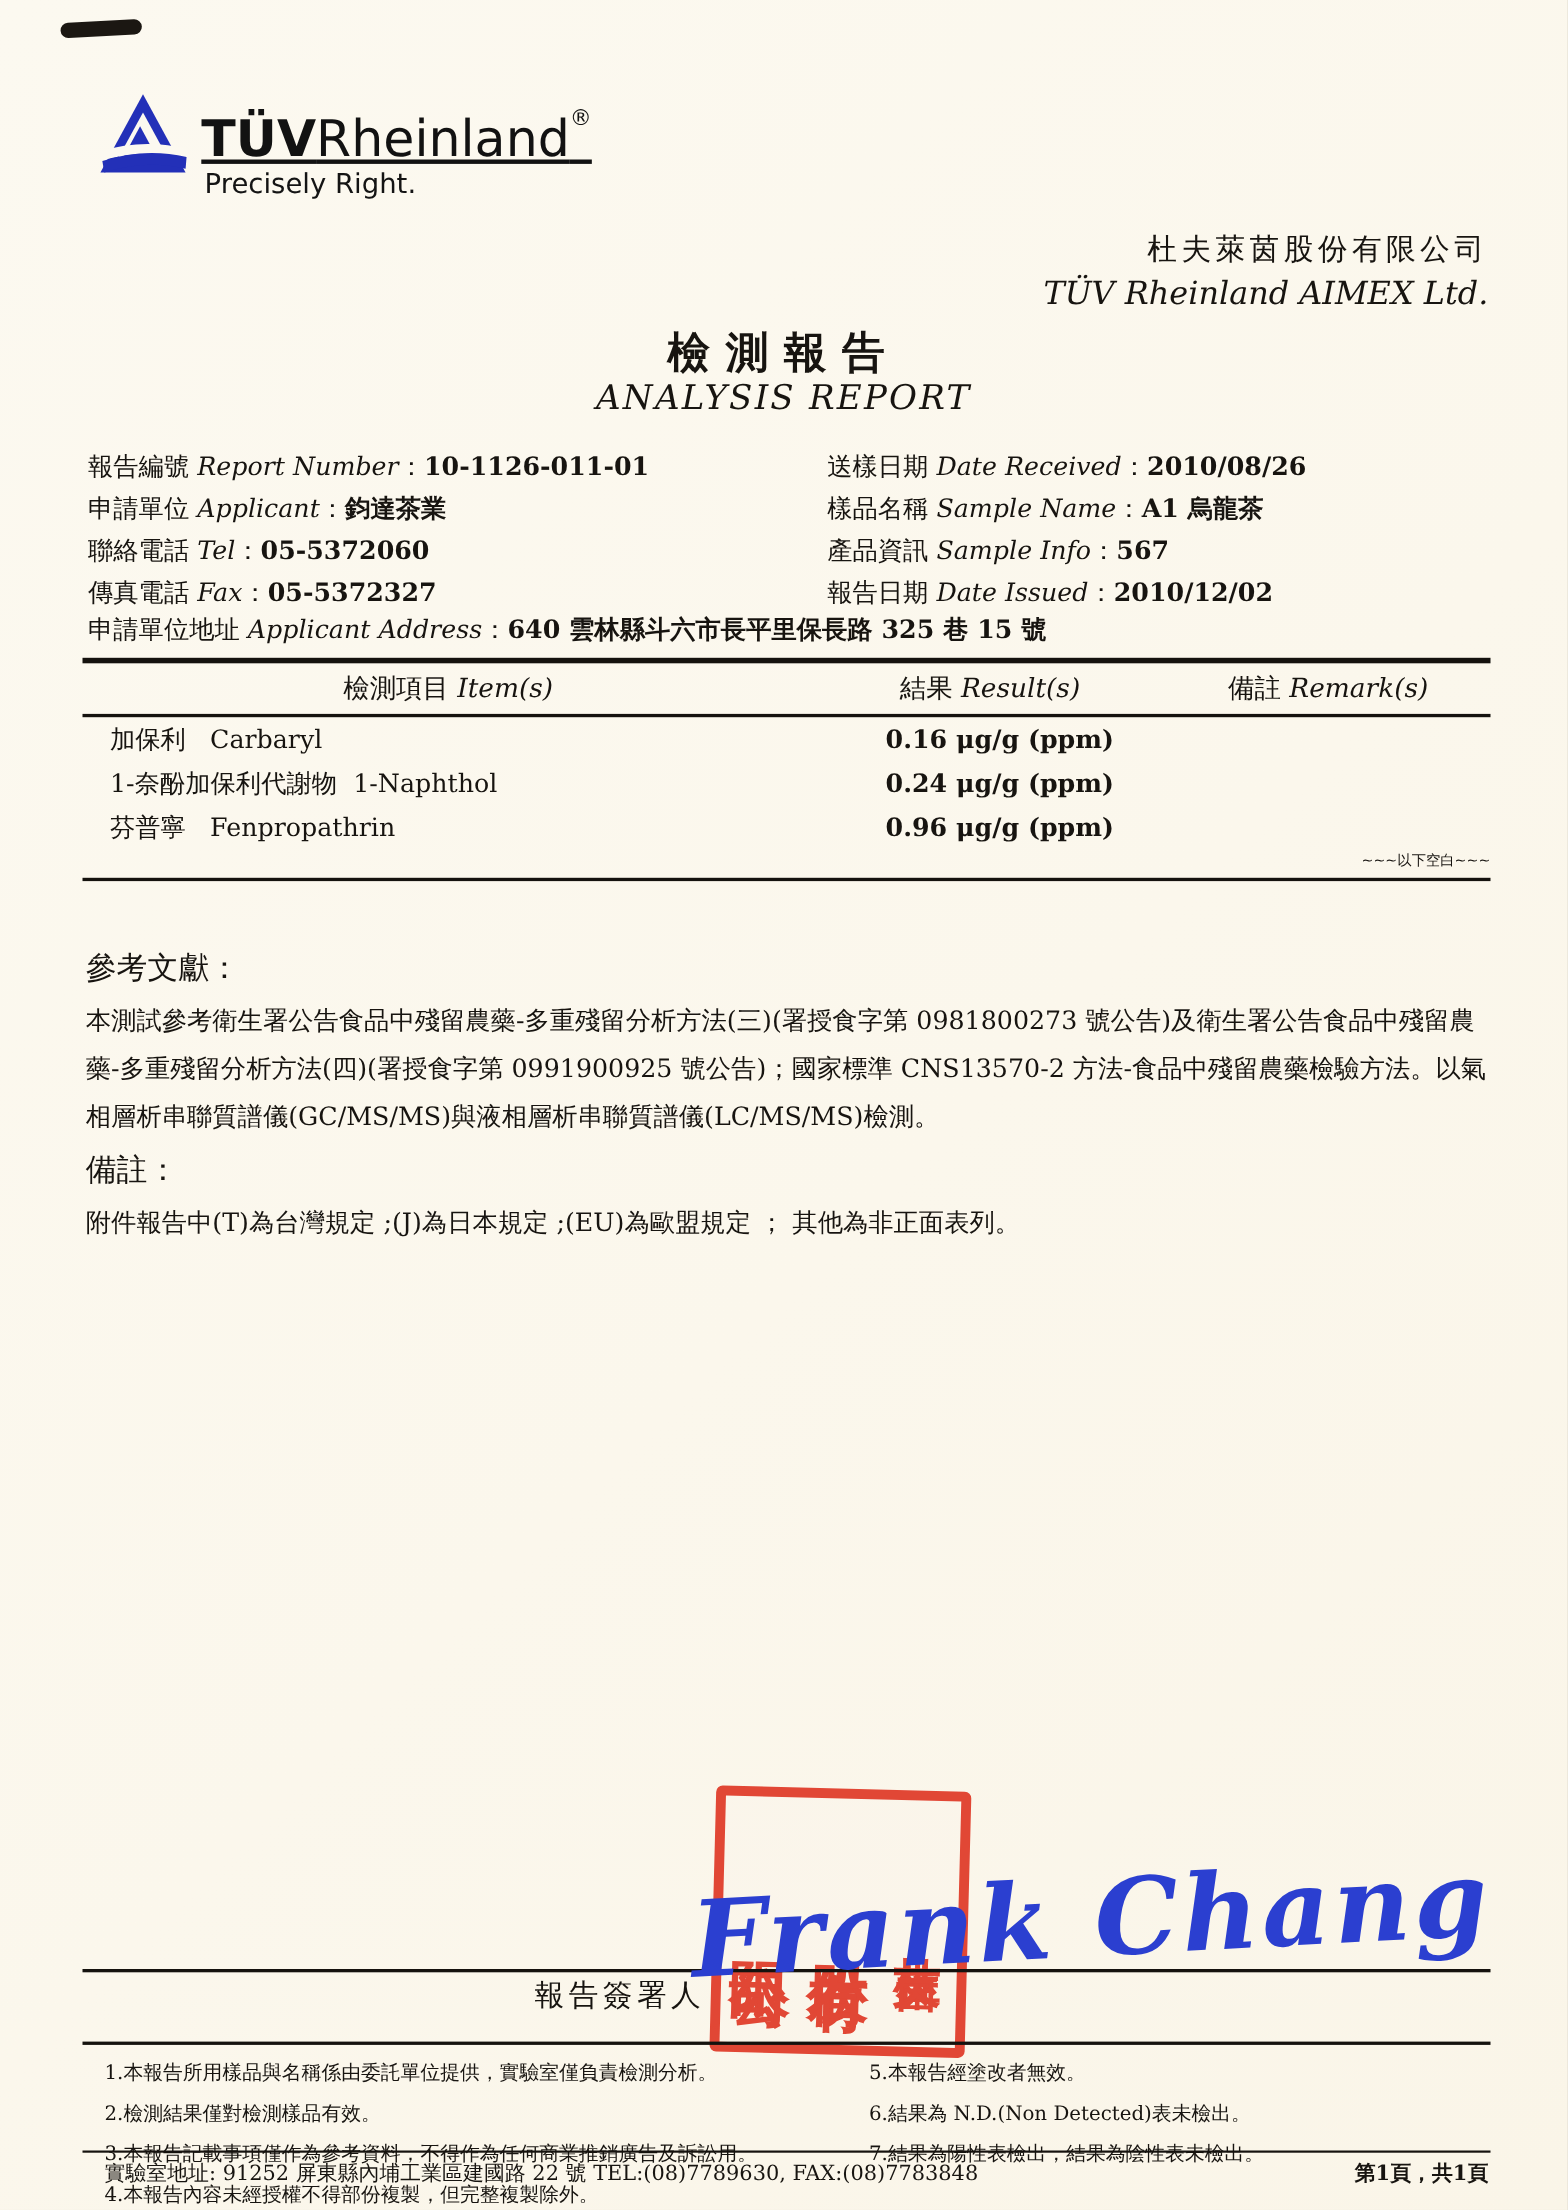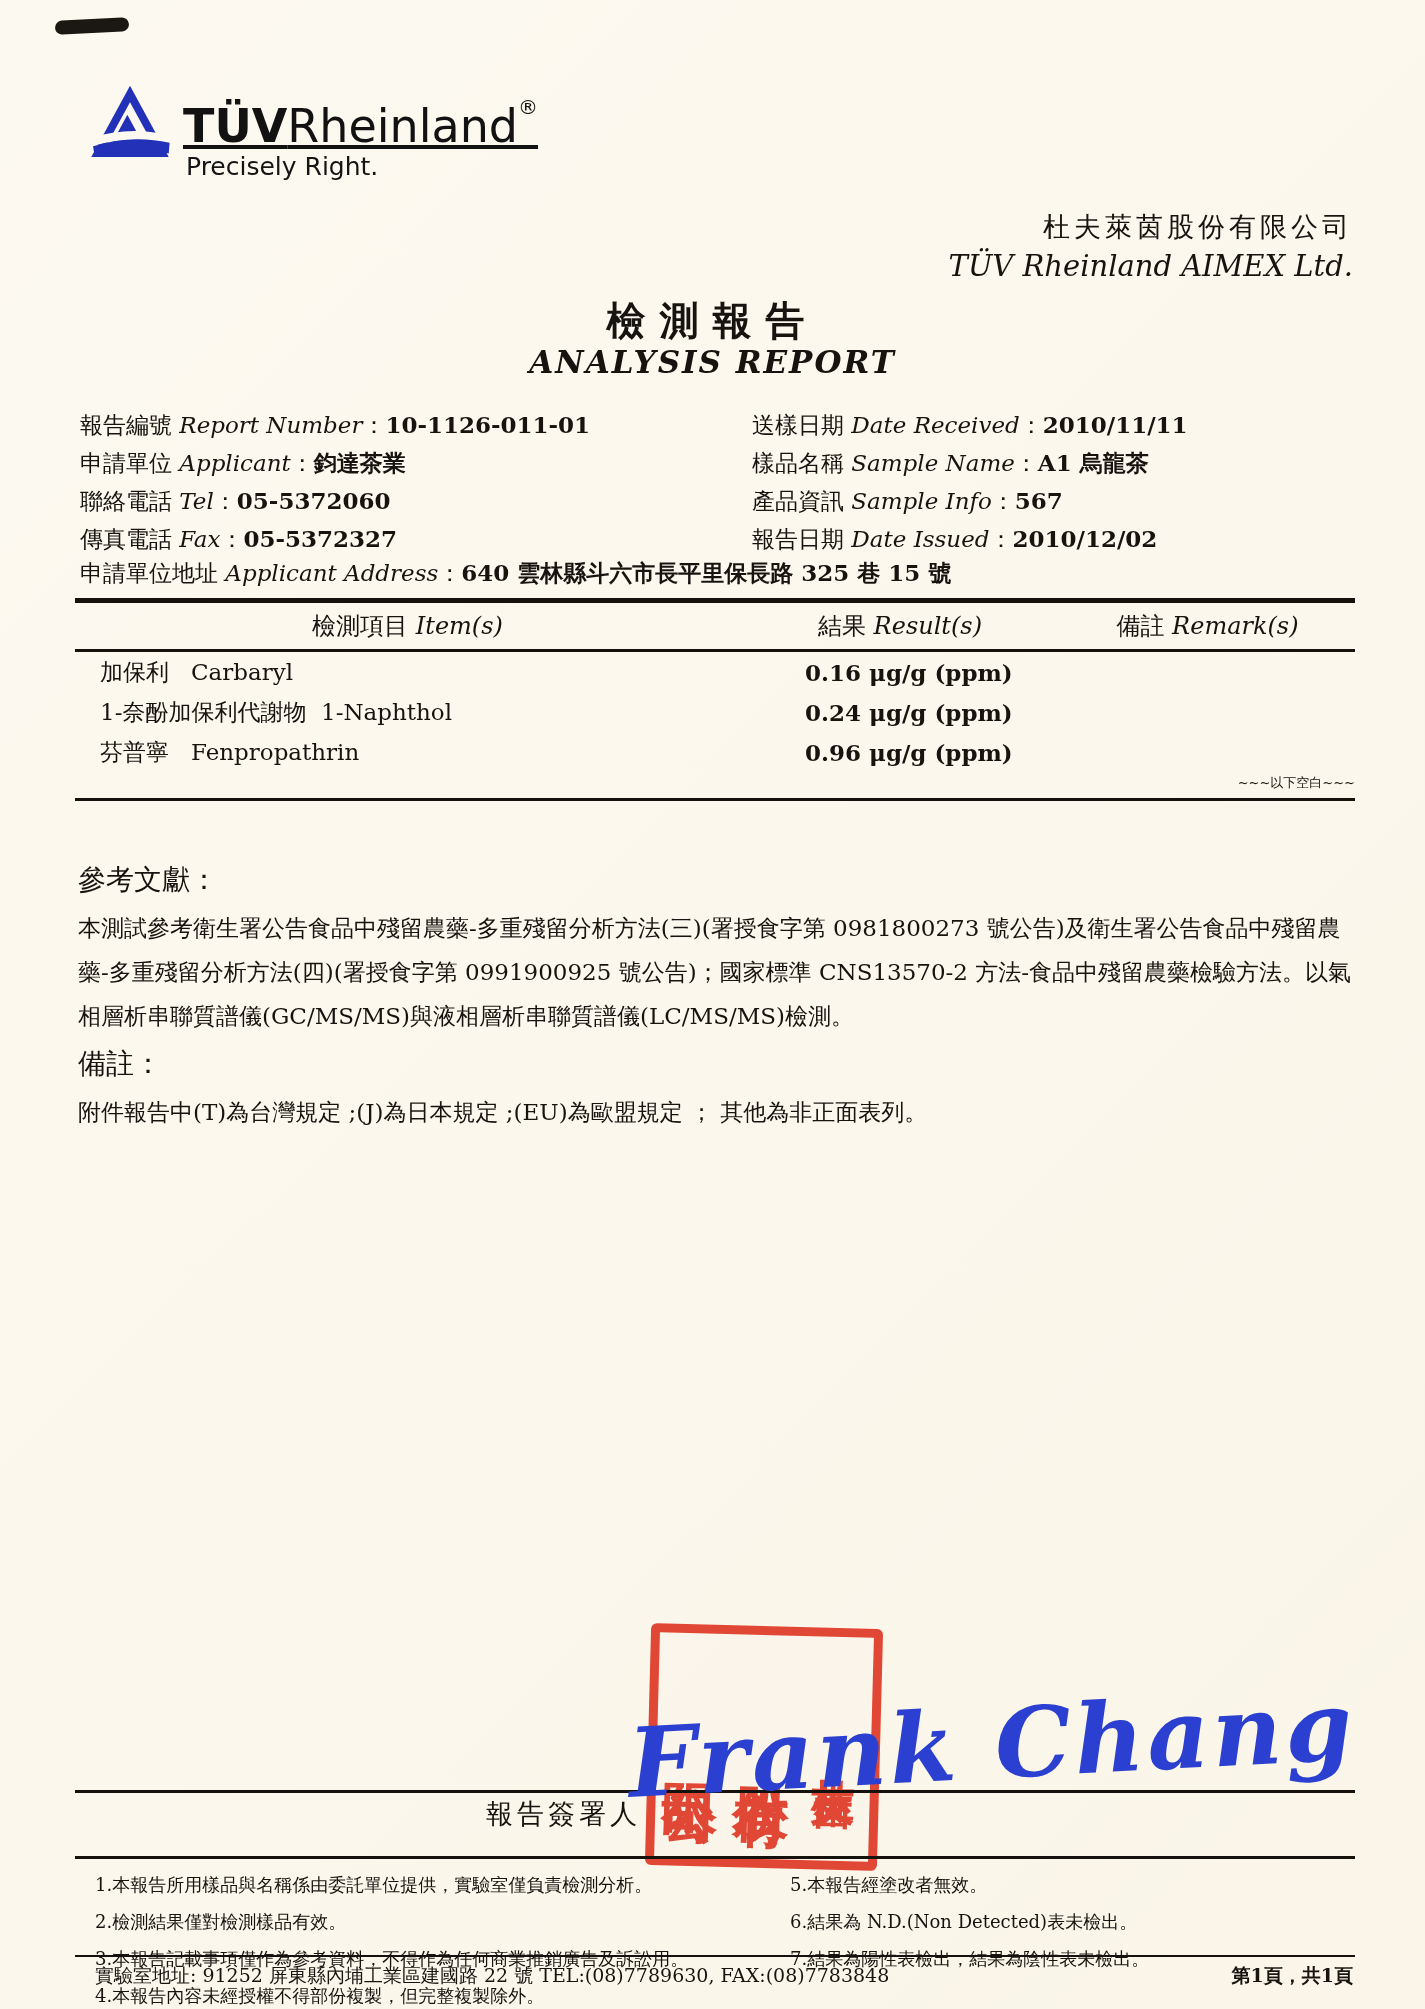--- a/index.html
+++ b/index.html
@@ -17,21 +17,21 @@
   .brand .tuv{font-weight:800;}
   .brand .rh{font-weight:500;}
   .brand sup{font-size:20px;vertical-align:28px;font-weight:400;}
   .tagline{left:186px;top:152px;font-family:"DejaVu Sans","Liberation Sans",sans-serif;font-size:25px;font-weight:400;color:#141414;}
   
   .company{right:72px;top:208px;text-align:right;}
   .company .cn{font-size:27px;letter-spacing:4px;line-height:38px;}
   .company .en{font-size:29px;font-style:italic;line-height:40px;}
   
   .title-cn{left:0;top:294px;width:1425px;text-align:center;font-size:39px;font-weight:700;letter-spacing:14px;}
-  .title-en{left:0;top:344px;width:1425px;text-align:center;font-size:31px;font-weight:700;font-style:italic;letter-spacing:2px;}
+  .title-en{left:0;top:344px;width:1425px;text-align:center;font-size:31px;font-weight:400;font-style:italic;letter-spacing:2px;}
   
   .meta{font-size:23px;line-height:37px;white-space:nowrap;}
   .meta .en{font-style:italic;}
   .meta .val{font-weight:700;}
   .meta-left{left:80px;top:406px;}
   .meta-right{left:752px;top:406px;}
   .meta-addr{left:80px;top:554px;}
   
   .rtable{left:75px;top:598px;width:1280px;border-top:5px solid #15120e;}
   .thead{display:flex;align-items:center;height:46px;border-bottom:3px solid #15120e;font-size:24px;}
@@ -101,21 +101,21 @@
   <div class="abs title-en">ANALYSIS REPORT</div>
 
   <div class="abs meta meta-left">
     <div><span>報告編號</span>&nbsp;<span class="en">Report Number</span><span>：</span><span class="val">10-1126-011-01</span></div>
     <div><span>申請單位</span>&nbsp;<span class="en">Applicant</span><span>：</span><span class="val">鈞達茶業</span></div>
     <div><span>聯絡電話</span>&nbsp;<span class="en">Tel</span><span>：</span><span class="val">05-5372060</span></div>
     <div><span>傳真電話</span>&nbsp;<span class="en">Fax</span><span>：</span><span class="val">05-5372327</span></div>
   </div>
 
   <div class="abs meta meta-right">
-    <div><span>送樣日期</span>&nbsp;<span class="en">Date Received</span><span>：</span><span class="val">2010/11/11</span></div>
+    <div><span>送樣日期</span>&nbsp;<span class="en">Date Received</span><span>：</span><span class="val">2010/08/26</span></div>
     <div><span>樣品名稱</span>&nbsp;<span class="en">Sample Name</span><span>：</span><span class="val">A1  烏龍茶</span></div>
     <div><span>產品資訊</span>&nbsp;<span class="en">Sample Info</span><span>：</span><span class="val">567</span></div>
     <div><span>報告日期</span>&nbsp;<span class="en">Date Issued</span><span>：</span><span class="val">2010/12/02</span></div>
   </div>
 
   <div class="abs meta meta-addr">
     <span>申請單位地址</span>&nbsp;<span class="en">Applicant Address</span><span>：</span><span class="val">640  雲林縣斗六市長平里保長路 325 巷 15 號</span>
   </div>
 
   <div class="abs rtable">

